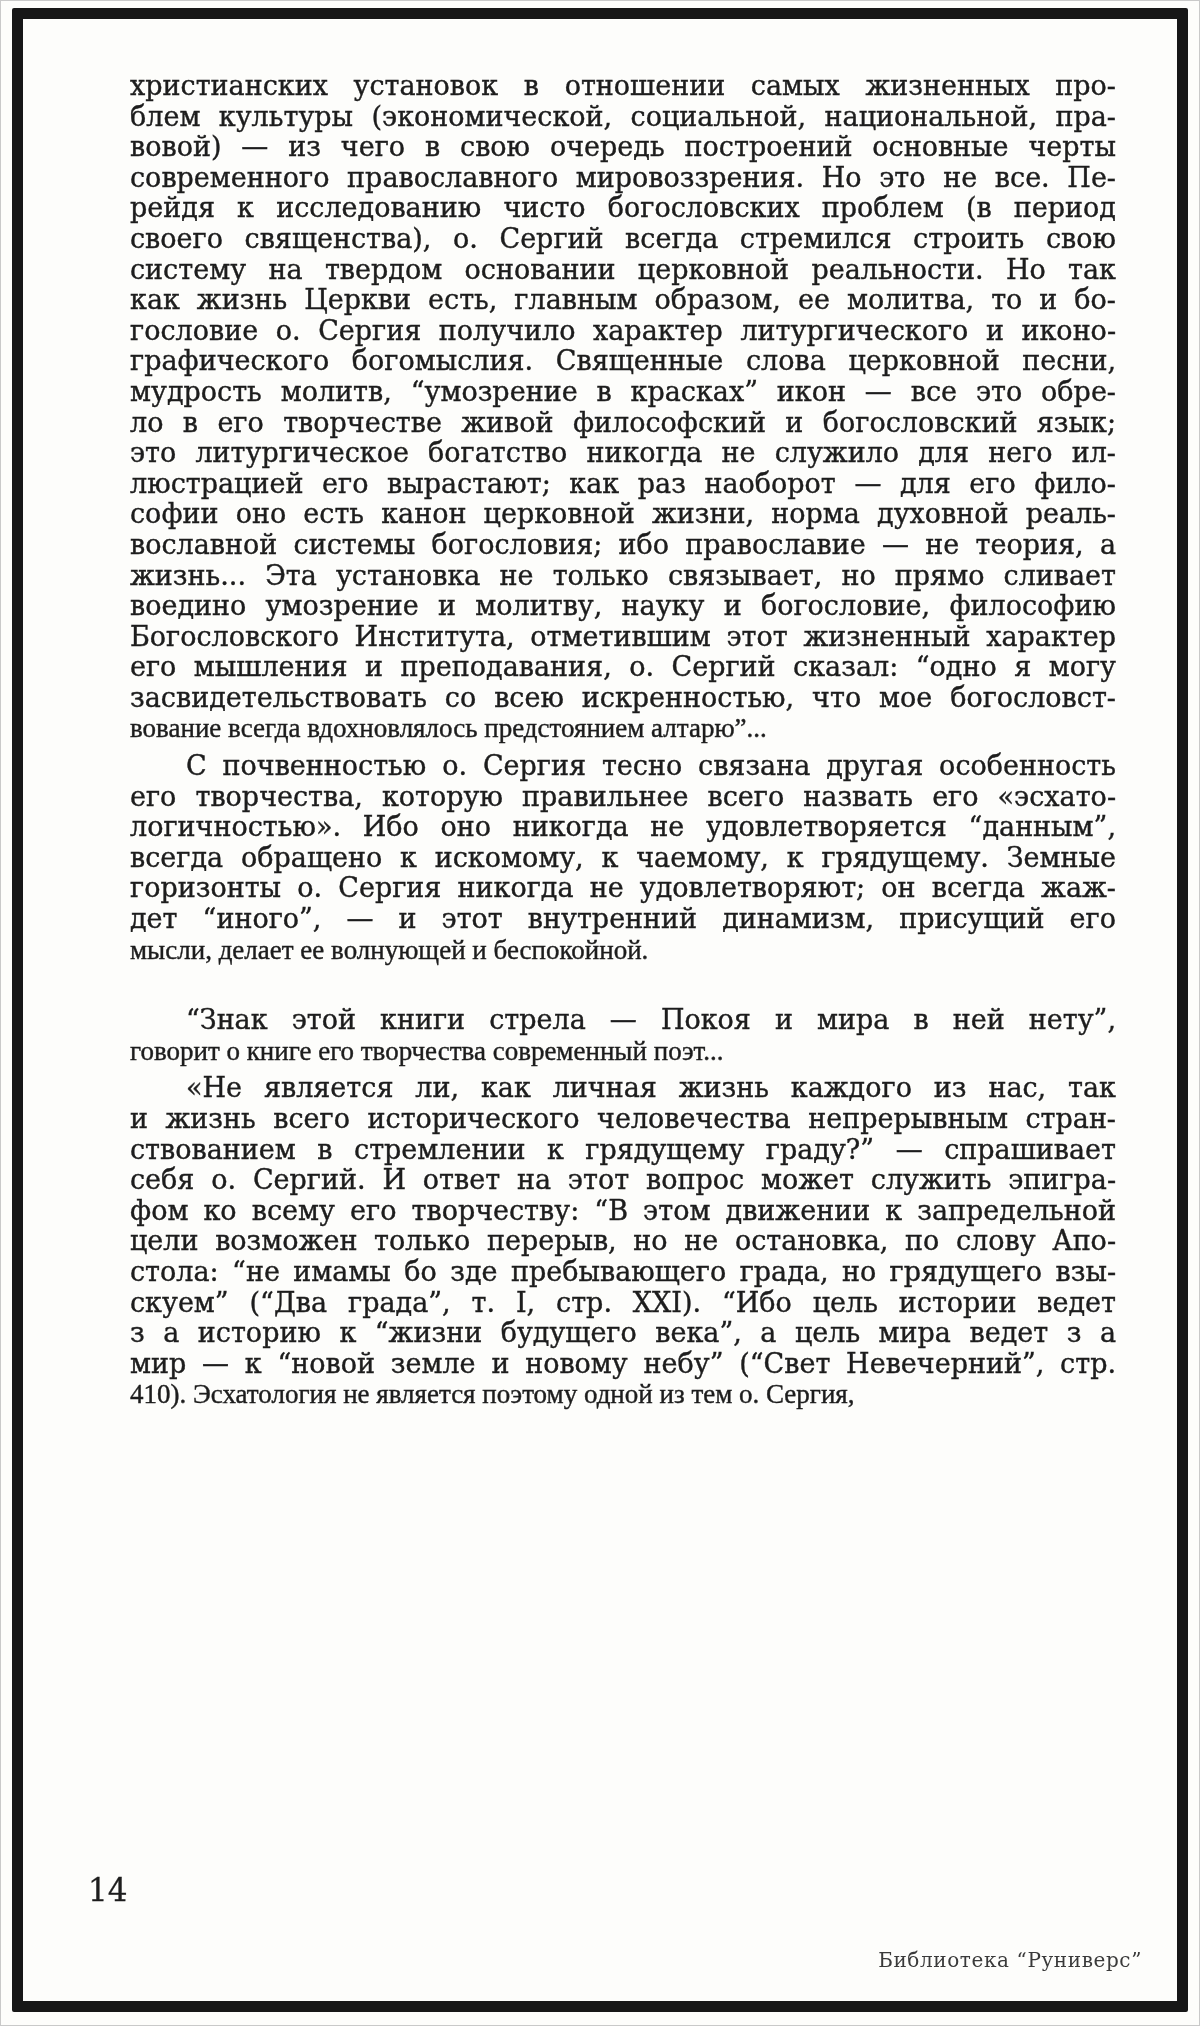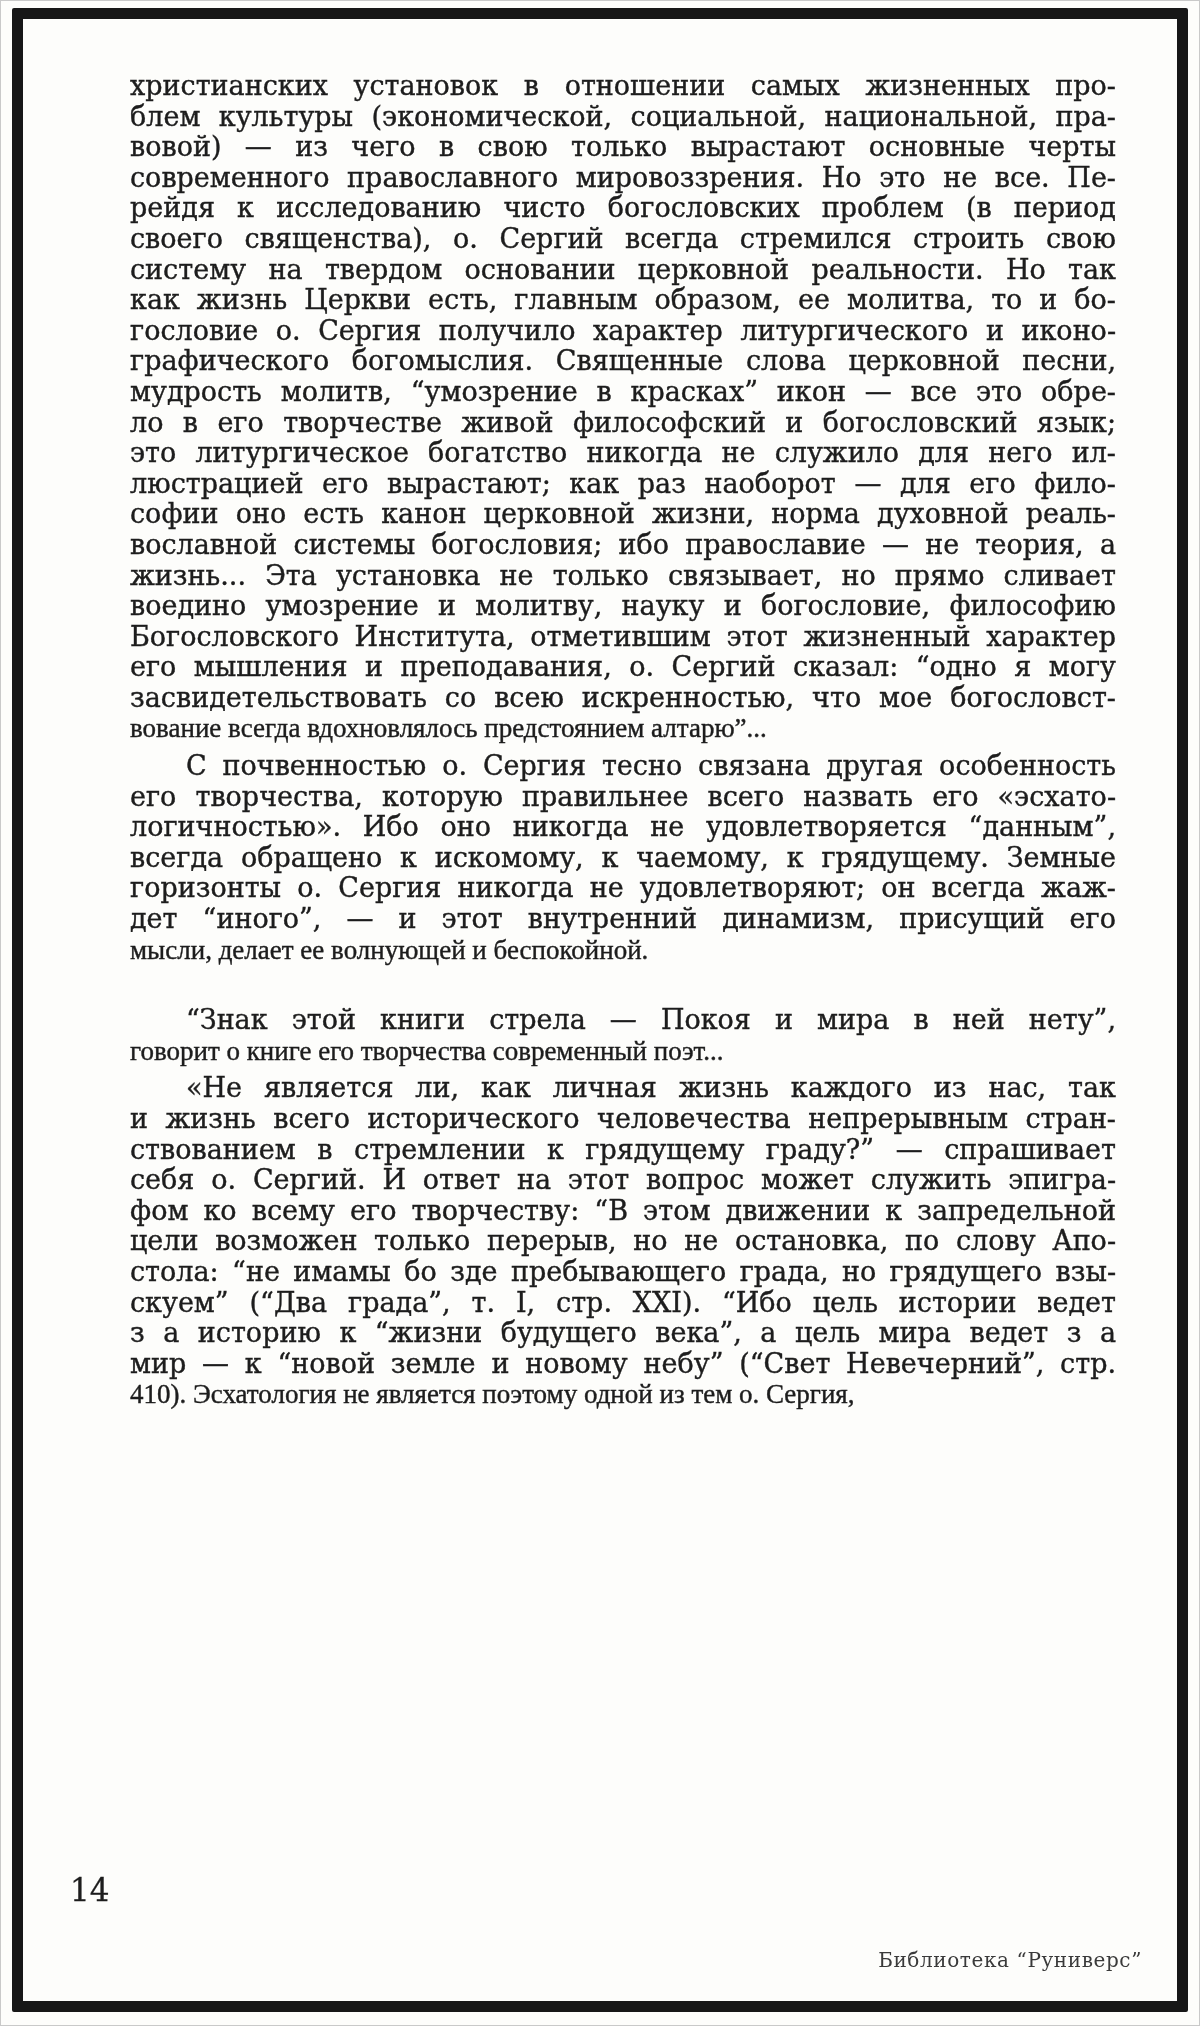--- a/index.html
+++ b/index.html
@@ -42,21 +42,21 @@
   .para.spaced { margin-top: 40px; }
   .ln {
     text-align: justify;
     text-align-last: justify;
     white-space: normal;
   }
   .ln.last { text-align-last: left; font-family: Liberation Serif, serif; }
   .ln.first { text-indent: 56px; }
   .page-number {
     position: absolute;
-    left: 70px;
+    left: 88px;
     top: 1872px;
     font-size: 31px;
     color: #1d1d1d;
     -webkit-text-stroke: 0.3px;
   }
   .watermark {
     position: absolute;
     right: 58px;
     top: 1948px;
     font-size: 20px;
@@ -68,21 +68,21 @@
 <body>
 
 <div class="scan-surface"></div>
 
 <div class="page-frame"></div>
 
 <div class="text-block">
     <div class="para">
       <div class="ln">христианских установок в отношении самых жизненных про-</div>
       <div class="ln">блем культуры (экономической, социальной, национальной, пра-</div>
-      <div class="ln">вовой) — из чего в свою только вырастают основные черты</div>
+      <div class="ln">вовой) — из чего в свою очередь построений основные черты</div>
       <div class="ln">современного православного мировоззрения. Но это не все. Пе-</div>
       <div class="ln">рейдя к исследованию чисто богословских проблем (в период</div>
       <div class="ln">своего священства), о. Сергий всегда стремился строить свою</div>
       <div class="ln">систему на твердом основании церковной реальности. Но так</div>
       <div class="ln">как жизнь Церкви есть, главным образом, ее молитва, то и бо-</div>
       <div class="ln">гословие о. Сергия получило характер литургического и иконо-</div>
       <div class="ln">графического богомыслия. Священные слова церковной песни,</div>
       <div class="ln">мудрость молитв, “умозрение в красках” икон — все это обре-</div>
       <div class="ln">ло в его творчестве живой философский и богословский язык;</div>
       <div class="ln">это литургическое богатство никогда не служило для него ил-</div>

